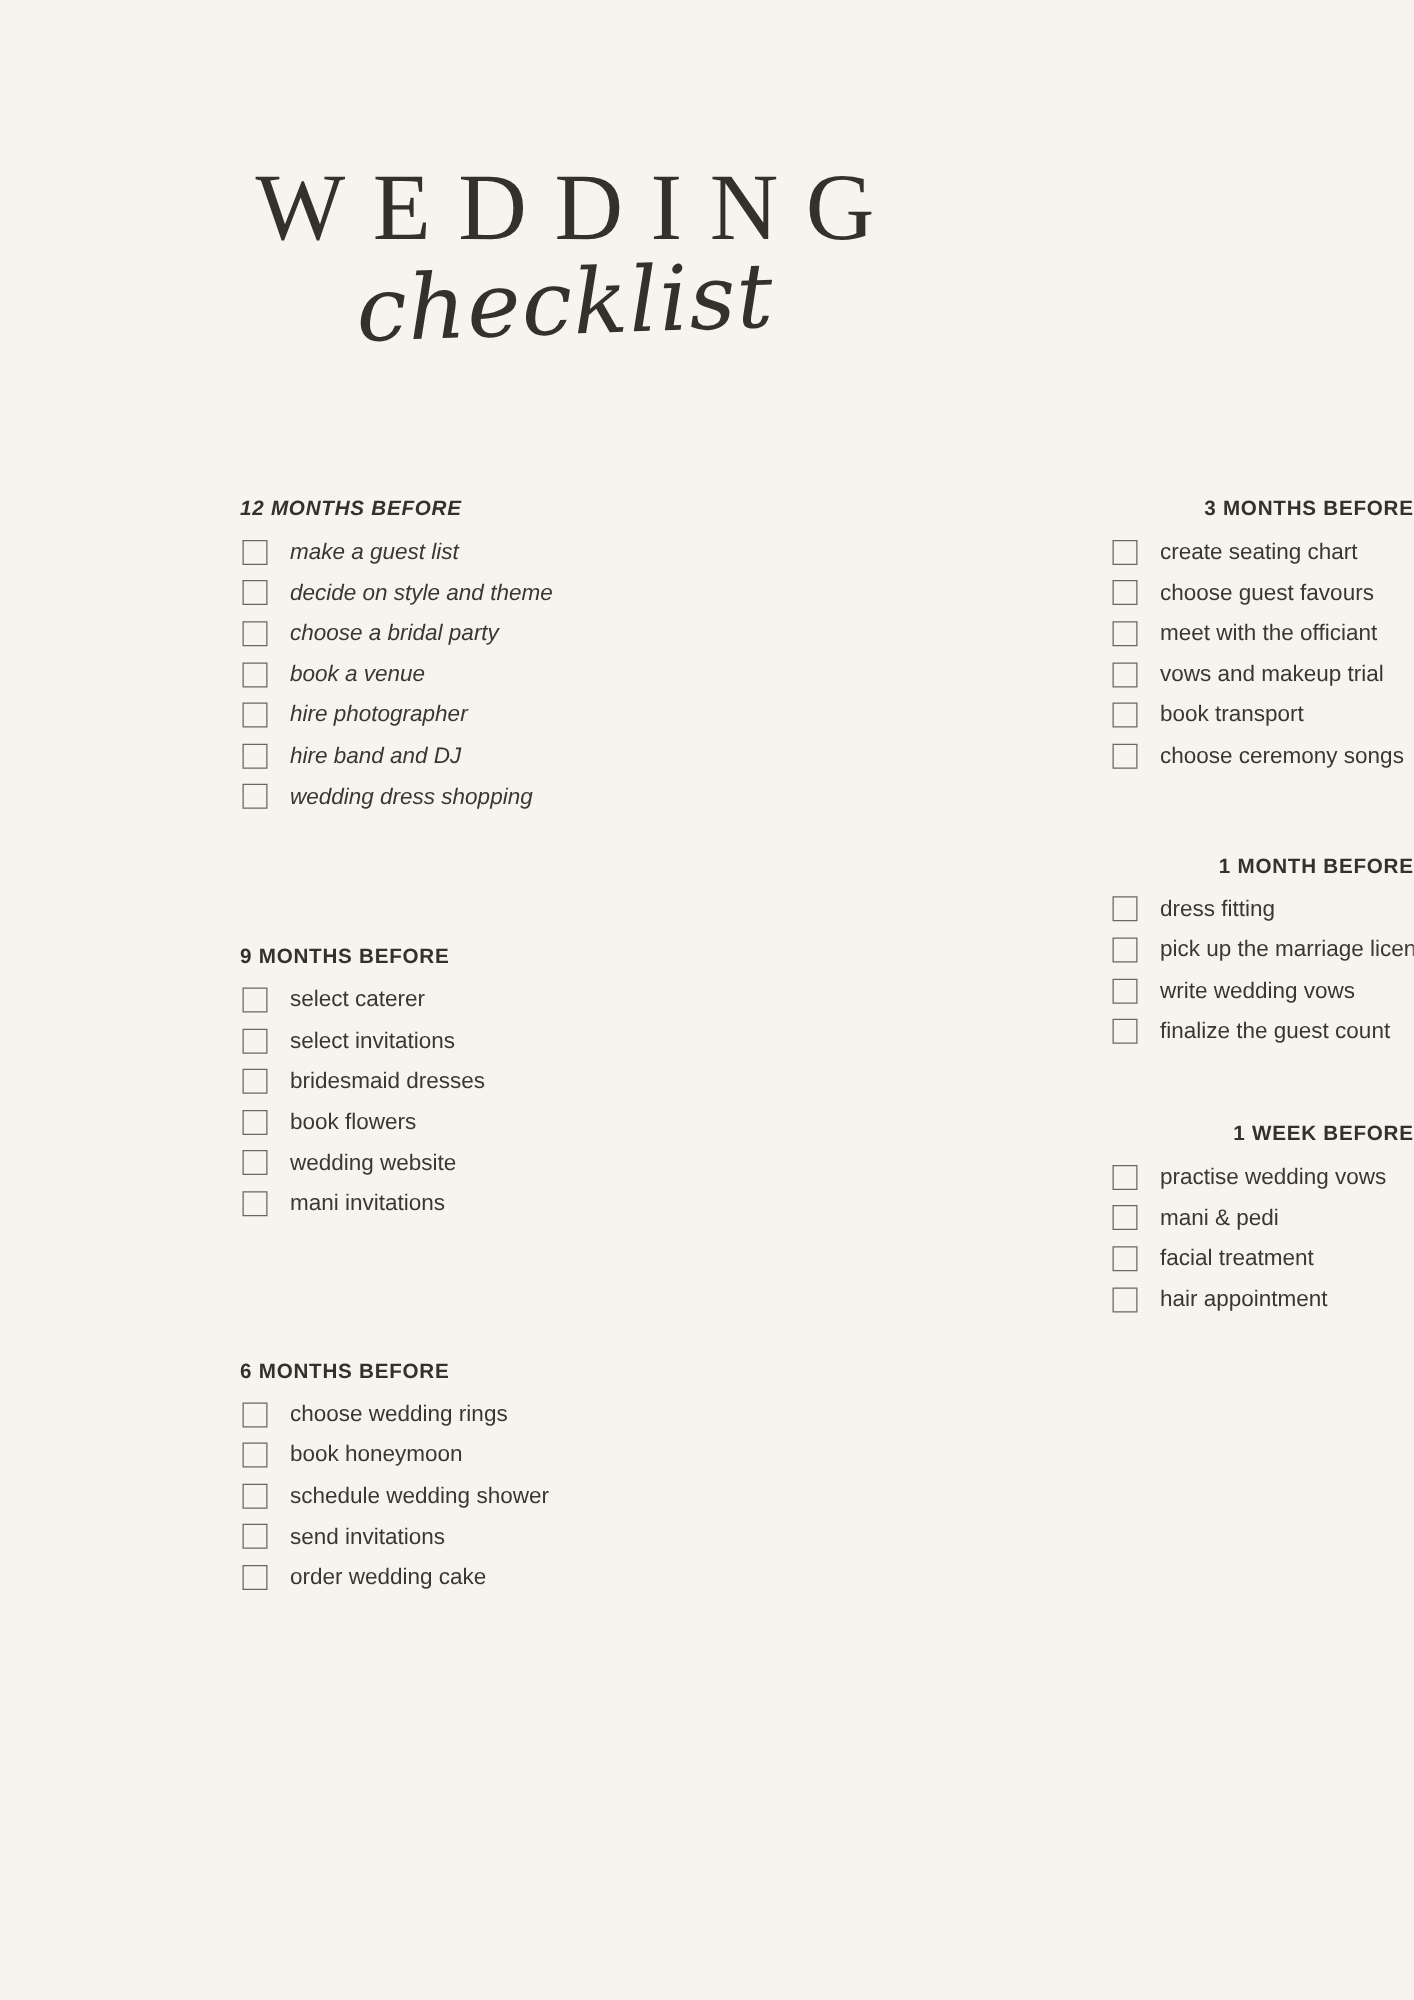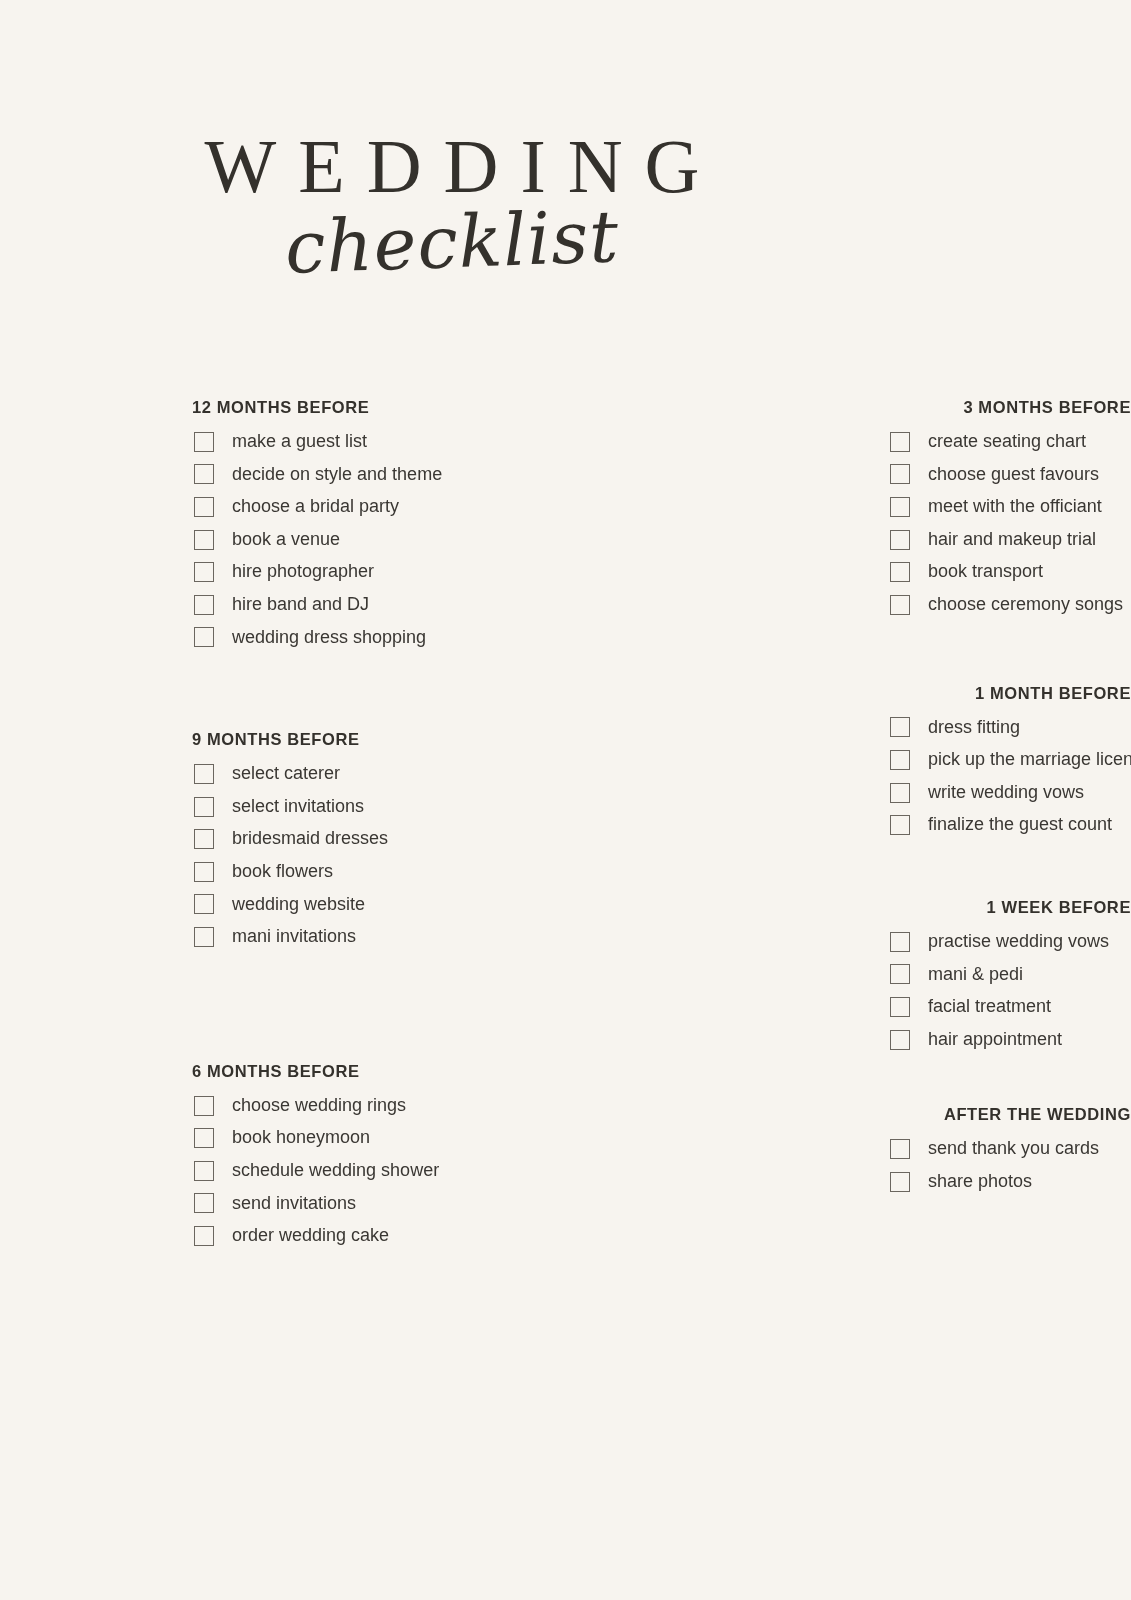--- a/index.html
+++ b/index.html
@@ -98,21 +98,21 @@
   .item-label {
     font-family: "Liberation Sans", sans-serif;
     font-size: 18px;
     color: #3a3733;
     margin-left: 18px;
     line-height: 1.2;
     white-space: nowrap;
   }
 
   
-  .gap-12 { margin-bottom: 82px; }
+  .gap-12 { margin-bottom: 108px; font-style: italic; }
   .gap-9  { margin-bottom: 114px; }
   .gap-6  { margin-bottom: 0; }
   .gap-3  { margin-bottom: 68px; }
   .gap-1m { margin-bottom: 62px; }
   .gap-1w { margin-bottom: 55px; }
   .gap-aw { margin-bottom: 0; }
 </style>
 </head>
 <body>
 
@@ -228,21 +228,21 @@
         <div class="item">
           <span class="checkbox"></span>
           <span class="item-label">choose guest favours</span>
         </div>
         <div class="item">
           <span class="checkbox"></span>
           <span class="item-label">meet with the officiant</span>
         </div>
         <div class="item">
           <span class="checkbox"></span>
-          <span class="item-label">hair and makeup trial</span>
+          <span class="item-label">vows and makeup trial</span>
         </div>
         <div class="item">
           <span class="checkbox"></span>
           <span class="item-label">book transport</span>
         </div>
         <div class="item">
           <span class="checkbox"></span>
           <span class="item-label">choose ceremony songs</span>
         </div>
       </div>
@@ -282,29 +282,17 @@
         <div class="item">
           <span class="checkbox"></span>
           <span class="item-label">facial treatment</span>
         </div>
         <div class="item">
           <span class="checkbox"></span>
           <span class="item-label">hair appointment</span>
         </div>
       </div>
 
-      <div class="group gap-aw">
-        <div class="group-title">AFTER THE WEDDING</div>
-
-        <div class="item">
-          <span class="checkbox"></span>
-          <span class="item-label">send thank you cards</span>
-        </div>
-        <div class="item">
-          <span class="checkbox"></span>
-          <span class="item-label">share photos</span>
-        </div>
-      </div>
 
     </div>
 
   </div>
 </div>
 
 </body></html>

